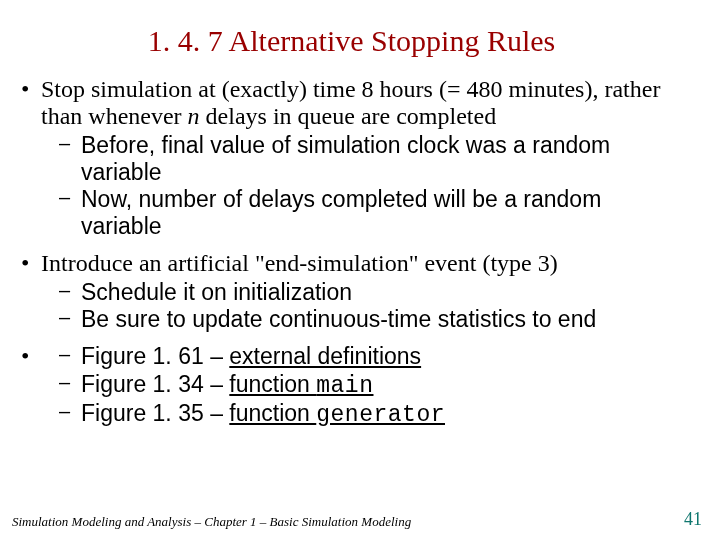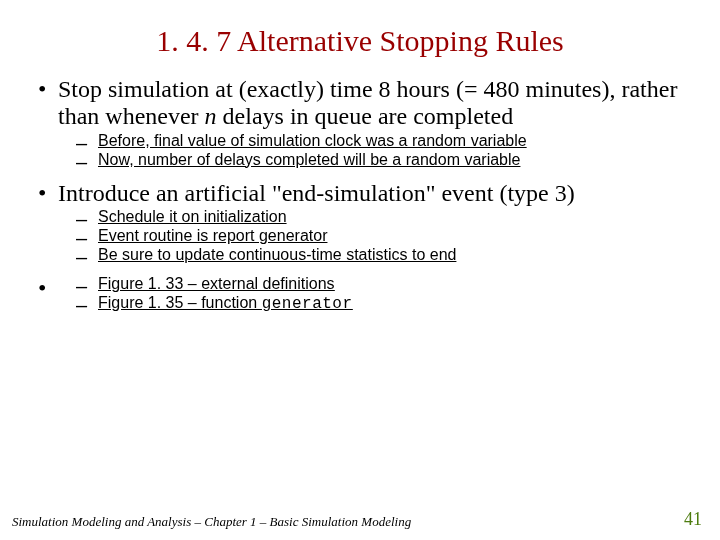--- a/index.html
+++ b/index.html
@@ -7,21 +7,21 @@
     padding: 0;
     width: 720px;
     height: 540px;
     background: #ffffff;
     font-family: "Times New Roman", Times, serif;
     color: #000000;
     position: relative;
     box-sizing: border-box;
   }
   .slide {
-    padding: 18px 22px 0 22px;
+    padding: 18px 22px 0 5px;
     box-sizing: border-box;
     height: 100%;
     position: relative;
   }
   .title {
     text-align: center;
     font-size: 30px;
     color: #990000;
     margin: 6px 0 18px 0;
     font-weight: normal;
@@ -47,23 +47,22 @@
   }
   .sub-bullets {
     list-style: none;
     padding: 0;
     margin: 2px 0 10px 0;
   }
   .sub-bullets > li {
     position: relative;
     padding-left: 40px;
     font-family: Arial, Helvetica, sans-serif;
-    font-size: 16px;
+    font-size: 23px;
     line-height: 1.18;
-    text-decoration: underline;
   }
   .sub-bullets > li::before {
     content: "–";
     position: absolute;
     left: 18px;
     top: 0;
     font-size: 20px;
   }
   .italic { font-style: italic; }
   .underline { text-decoration: underline; }
@@ -79,21 +78,21 @@
     font-style: italic;
     font-size: 13px;
     color: #000;
     margin-top: 31px;
   }
   .pagenum {
     position: absolute;
     right: 6px;
     bottom: 0;
     font-style: normal;
-    color: #4d7c0f;
+    color: #0f766e;
     font-size: 18px;
     font-family: "Times New Roman", Times, serif;
   }
 </style>
 </head>
 <body>
 
 <div class="slide">
   <h1 class="title">1. 4. 7  Alternative Stopping Rules</h1>
 
@@ -104,29 +103,31 @@
       <ul class="sub-bullets">
         <li>Before, final value of simulation clock was a random variable</li>
         <li>Now, number of delays completed will be a random variable</li>
       </ul>
     </li>
 
     <li>
       <span>Introduce an artificial "end-simulation" event (type 3)</span>
       <ul class="sub-bullets">
         <li>Schedule it on initialization</li>
-        <li>Event routine is report generator</li>
         <li>Be sure to update continuous-time statistics to end</li>
       </ul>
     </li>
 
     <li>
       <ul class="sub-bullets">
         <li>
-          <span>Figure 1. 33 – </span><span class="underline">external definitions</span>
+          <span>Figure 1. 61 – </span><span class="underline">external definitions</span>
+        </li>
+        <li>
+          <span>Figure 1. 34 – </span><span class="underline"><span>function </span><span class="mono">main</span></span>
         </li>
         <li>
           <span>Figure 1. 35 – </span><span class="underline"><span>function </span><span class="mono">generator</span></span>
         </li>
       </ul>
     </li>
 
   </ul>
 
   <div class="footer">

